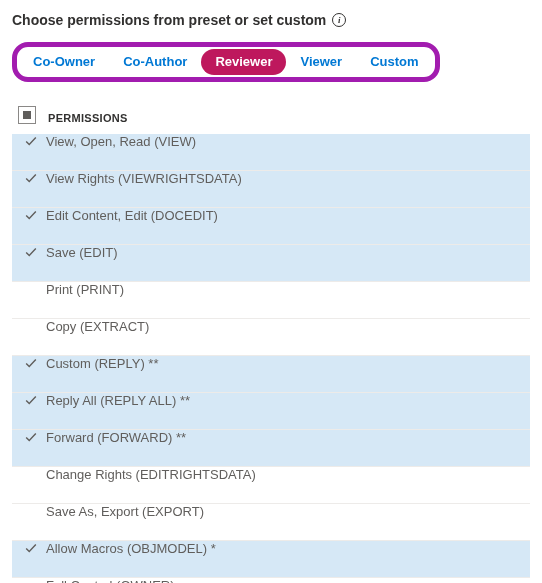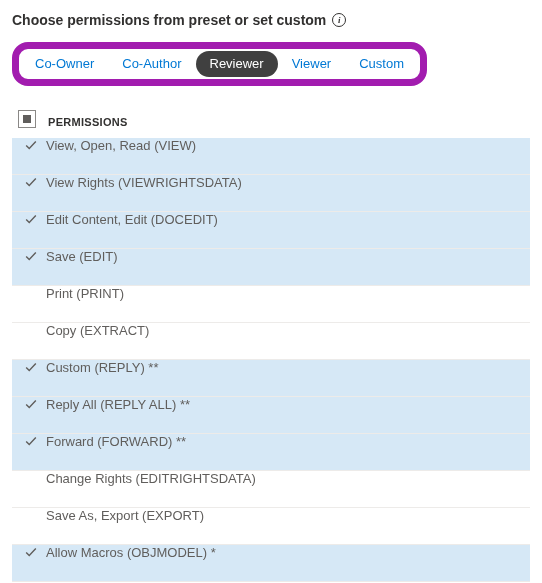--- a/index.html
+++ b/index.html
@@ -29,36 +29,37 @@
     border-radius: 50%;
     border: 1px solid #323130;
     font-size: 9px;
     font-weight: 700;
     font-style: italic;
     font-family: Georgia, serif;
     line-height: 1;
   }
   .pill-group {
     display: inline-flex;
-    border: 7px solid #a21caf;
+    border: 5px solid #a21caf;
     border-radius: 16px;
     overflow: hidden;
     padding: 2px;
     margin-bottom: 18px;
+    font-weight: bold;
   }
   .pill {
     padding: 4px 14px;
     font-size: 13px;
     color: #0078d4;
     cursor: pointer;
     border-radius: 14px;
     line-height: 18px;
   }
   .pill.selected {
-    background: #404040;
+    background: #be185d;
     color: #fff;
   }
   .perm-header {
     display: flex;
     align-items: flex-end;
     gap: 12px;
     padding: 6px 6px 10px 6px;
   }
   .tri-box {
     width: 18px;

